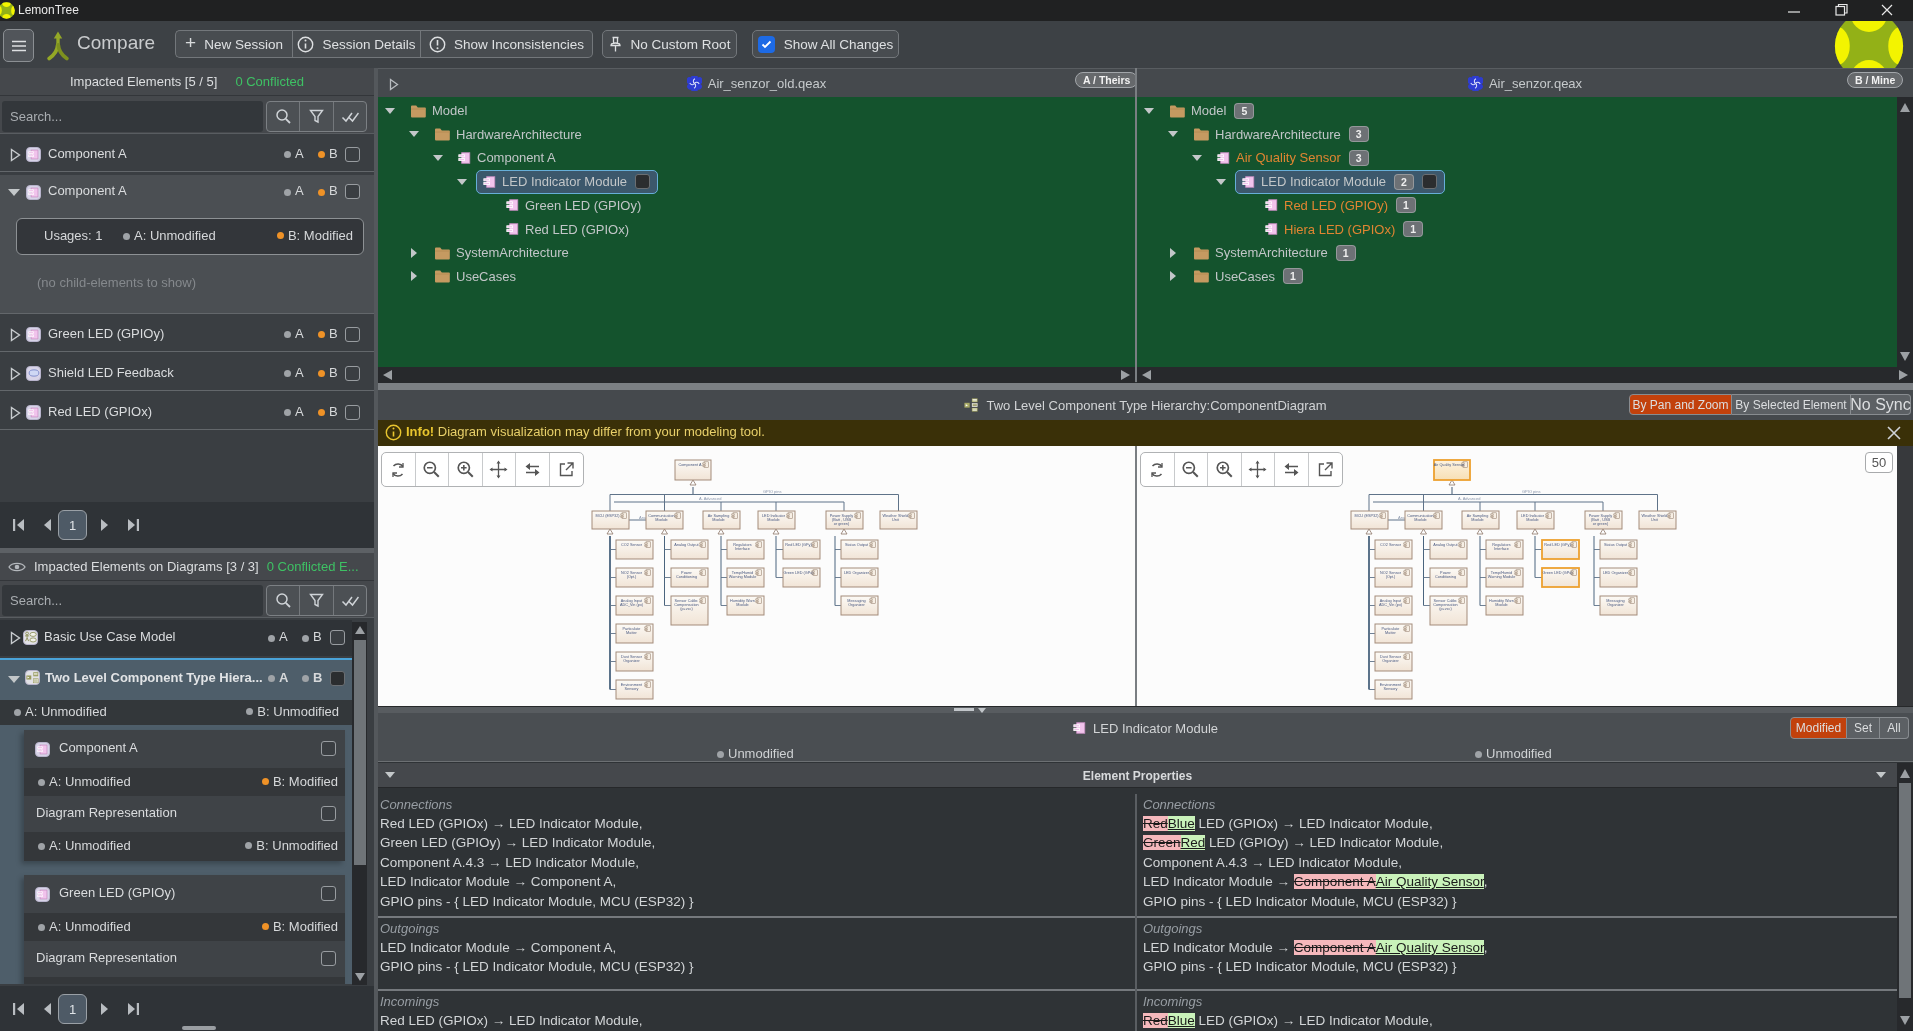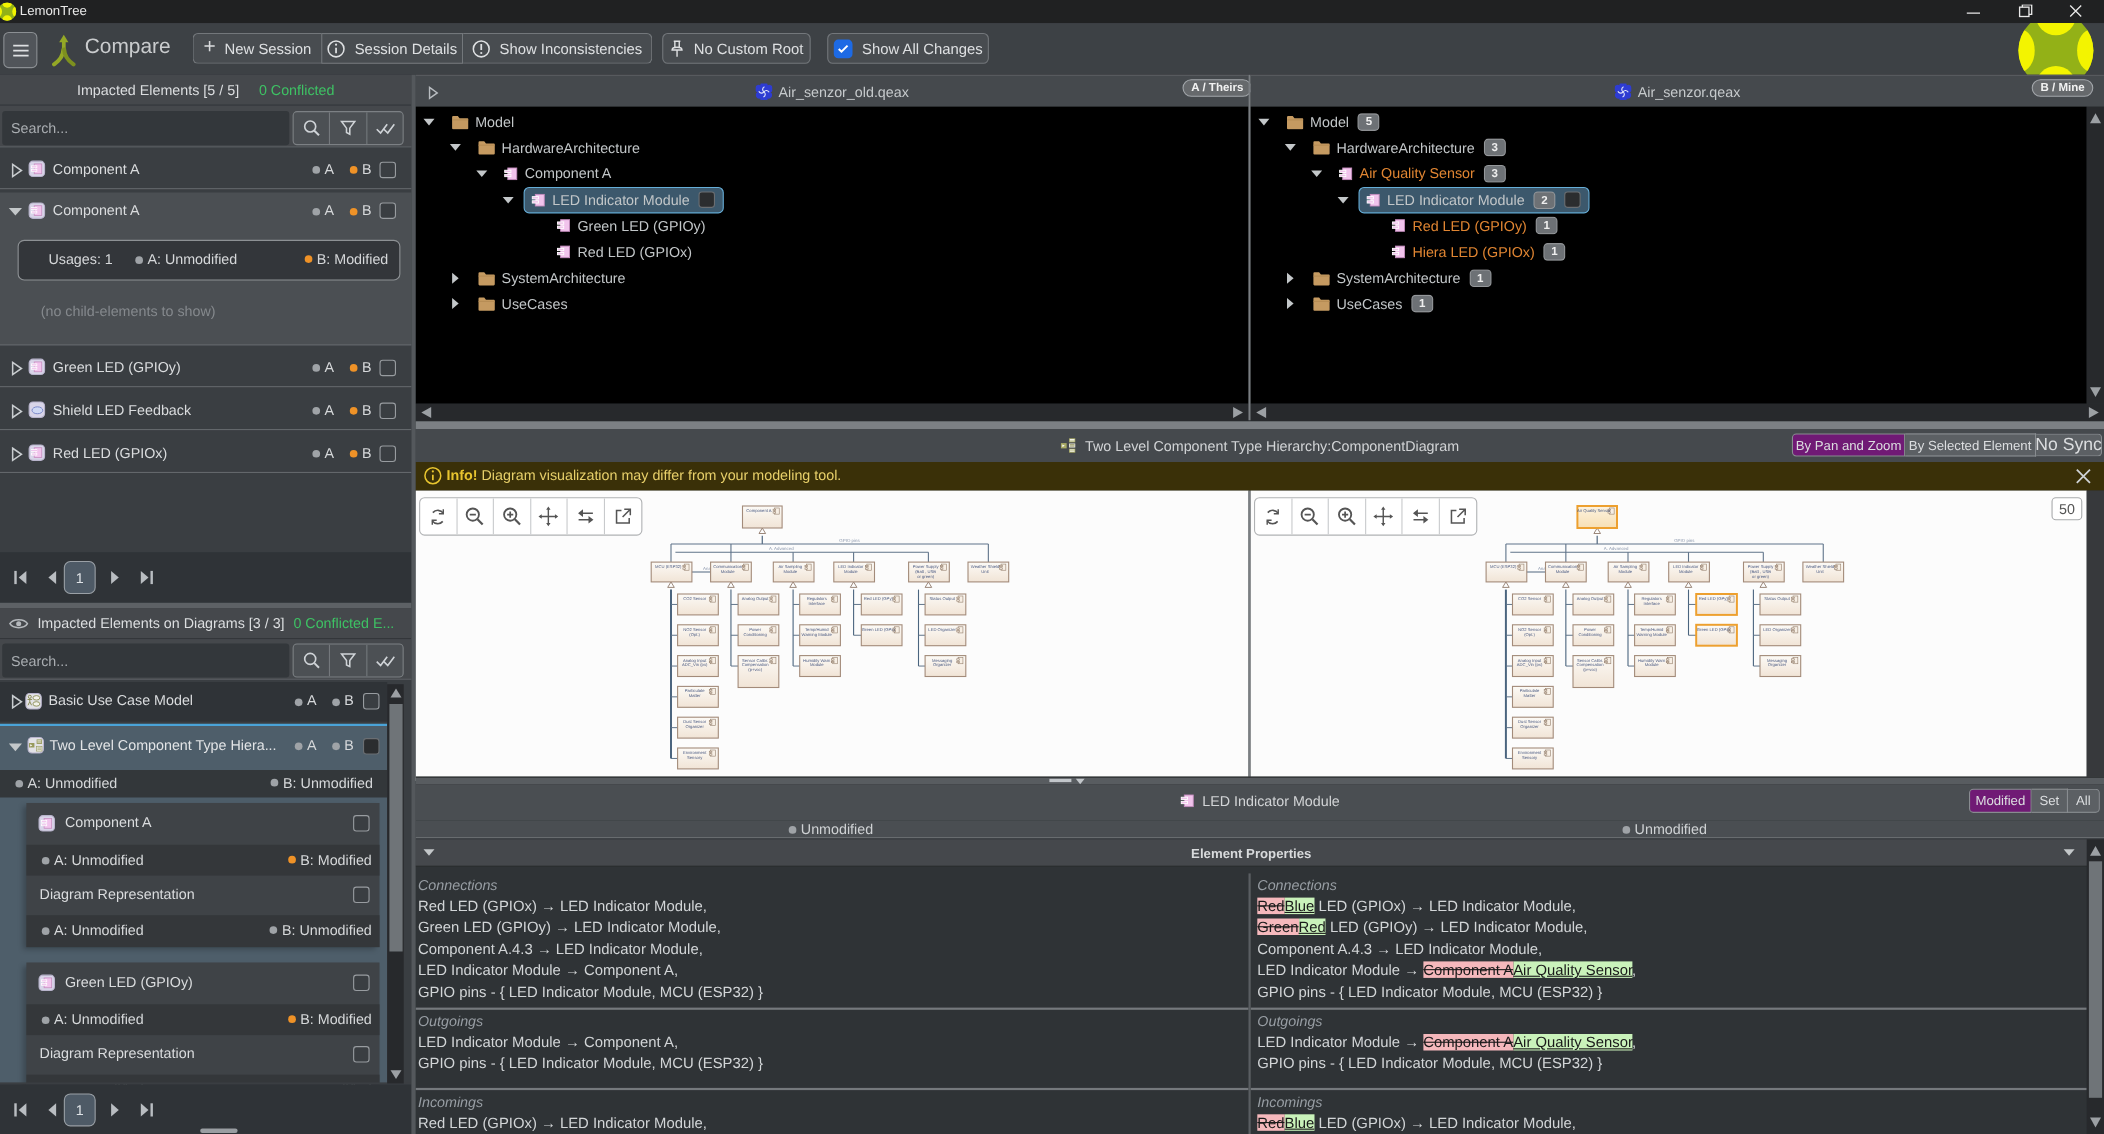--- a/index.html
+++ b/index.html
@@ -12,21 +12,21 @@
 .sidebar{left:0;top:68px;width:374px;height:963px;background:#3a3e42;color:#d6d8da;}
 .sidebar span{white-space:nowrap;}
 .vdiv1{left:374px;top:68px;width:4px;height:963px;background:#54585c;}
 .row-dark{background:#33373a;}
 .dot{display:inline-block;width:7px;height:7px;border-radius:50%;}
 .dot-gray{background:#9fa3a7;}
 .dot-orange{background:#ef9227;}
 .cbx{display:inline-block;width:15px;height:15px;border:1.5px solid #989ca0;border-radius:3px;background:#3a3e42;}
 .cbx-dark{background:#2b2d2f;border-color:#6a6e72;}
 .treehead{background:#45494d;border-top:1px solid #595d61;color:#c6cacc;}
-.treebg{background:#000000;color:#c2c6c8;}
+.treebg{background:#14532d;color:#c2c6c8;}
 .badge{display:inline-flex;align-items:center;justify-content:center;background:#6d7175;
  border:1px solid rgba(255,255,255,0.28);border-radius:4px;color:#eeeeee;font-size:10.5px;font-weight:bold;
  height:16px;min-width:20px;padding:0 3px;}
 .pill{background:#66696c;border:1px solid #a2a6aa;border-radius:9px;color:#f2f2f2;white-space:nowrap;
  font-size:10.5px;font-weight:bold;padding:1px 7px;}
 .tri{width:0;height:0;display:inline-block;}
 .tri-r{border-left:6px solid #c3c7c9;border-top:5px solid transparent;border-bottom:5px solid transparent;}
 .tri-d{border-top:6px solid #c3c7c9;border-left:5px solid transparent;border-right:5px solid transparent;}
 .scrtrack{background:#27292c;}
 .scrthumb{background:#6f7478;border-radius:0px;}
@@ -36,21 +36,21 @@
 .searchrow input::placeholder{color:#a9adb1;opacity:1;}
 .diaghead{background:#45494d;color:#d2d4d6;}
 .infobar{background:#3a3008;color:#e8d06a;}
 .white{background:#fcfcfc;}
 .dtool{display:flex;position:absolute;border:1px solid #b0b2b4;border-radius:5px;background:#fff;overflow:hidden;}
 .dtool .db{width:33.5px;height:33px;display:flex;align-items:center;justify-content:center;border-right:1px solid #c8cacc;}
 .dtool .db:last-child{border-right:none;}
 .bottomhead{background:#4a4e52;color:#d2d4d6;}
 .segbtn{border:1px solid #888c90;background:#5c6064;color:#dcdee0;font-size:12px;white-space:nowrap;
  display:inline-flex;align-items:center;justify-content:center;}
-.seg-on{background:#701a75;}
+.seg-on{background:#c2410c;}
 .elprops{background:#45484c;border-bottom:1px solid #26282a;color:#d8dadc;}
 .proptext{color:#d2d5d7;font-size:13.5px;line-height:19.4px;white-space:nowrap;}
 .prophdr{color:#989ea4;font-style:italic;font-size:13px;}
 .del{background:#f5b8bc;color:#1a1a1a;text-decoration:line-through;}
 .add{background:#c9f2ba;color:#1a1a1a;text-decoration:underline;}
 .card{background:#3f4347;}
 .cardsub{background:#34373a;}
 </style></head><body>
 <div id="page">
     <div class="abs titlebar">
@@ -310,21 +310,21 @@
 </svg>
             </span></span>
 <span class="abs" style="left:44px;top:50%;margin-top:-9px;font-size:13px;color:#dadcde;">Basic Use Case Model</span>
 <span class="dot dot-gray abs" style="left:268px;top:50%;margin-top:-3.5px;"></span>
 <span class="abs" style="left:279px;top:50%;margin-top:-9px;font-size:13px;">A</span>
 <span class="dot dot-gray abs" style="left:302px;top:50%;margin-top:-3.5px;"></span>
 <span class="abs" style="left:313px;top:50%;margin-top:-9px;font-size:13px;">B</span>
 <span class="cbx abs" style="left:330px;top:50%;margin-top:-8px;"></span>
 </div>
 <div class="abs" style="left:0;top:38px;width:352px;height:382px;background:#4e5e6a;border-top:2px solid #4aa3d8;">
-<div class="abs" style="left:0;top:2px;width:352px;height:33px;">
+<div class="abs" style="left:0;top:2px;width:352px;height:33px;font-weight:bold;">
 <span class="tri tri-d abs" style="left:8px;top:50%;margin-top:-3px;border-top-width:7px;border-left-width:6px;border-right-width:6px;"></span>
 <span class="abs" style="left:25px;top:50%;margin-top:-8.5px;"><span style="display:inline-flex;align-items:center;justify-content:center;width:15px;height:15px;background:#e2e2e6;border:1px solid #b8b4cc;border-radius:4px;">
                 <svg width="13" height="13" viewBox="0 0 16 16">
 <rect x="0.5" y="5.5" width="6" height="5" fill="#97995c"></rect>
 <path d="M1.8 6.8 L4.2 8 L1.8 9.3 Z" fill="#fff"></path>
 <rect x="9" y="1.5" width="6" height="5" fill="#97995c"></rect>
 <rect x="9" y="9.5" width="6" height="5" fill="#f0f0ea" stroke="#97995c" stroke-width="0.7"></rect>
 <path d="M9.8 3 H14.2 M9.8 4.5 H14.2" stroke="#fff" stroke-width="0.8"></path>
 <path d="M9.8 11 H14.2 M9.8 12.5 H14.2" stroke="#97995c" stroke-width="0.8"></path>
 </svg>

